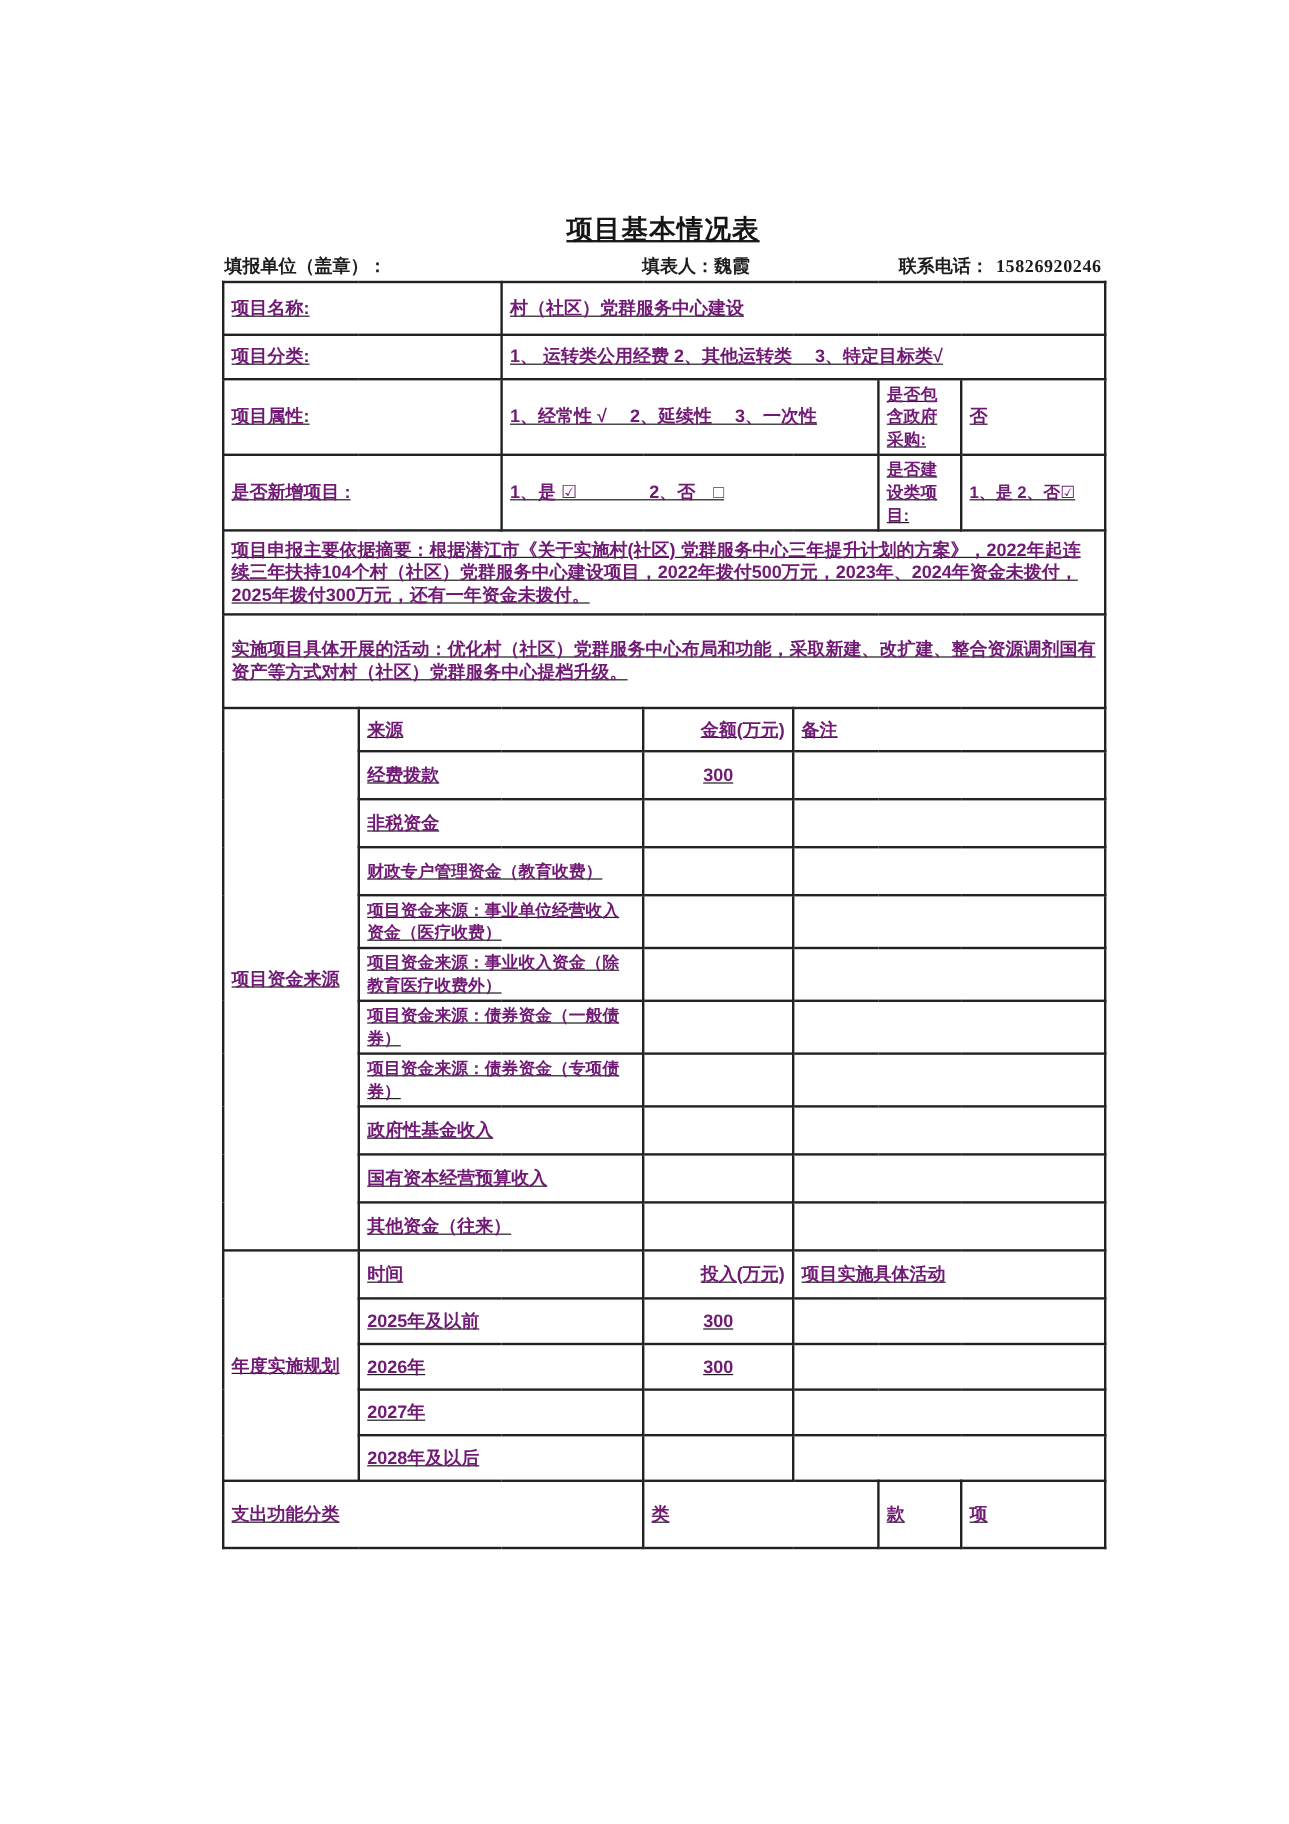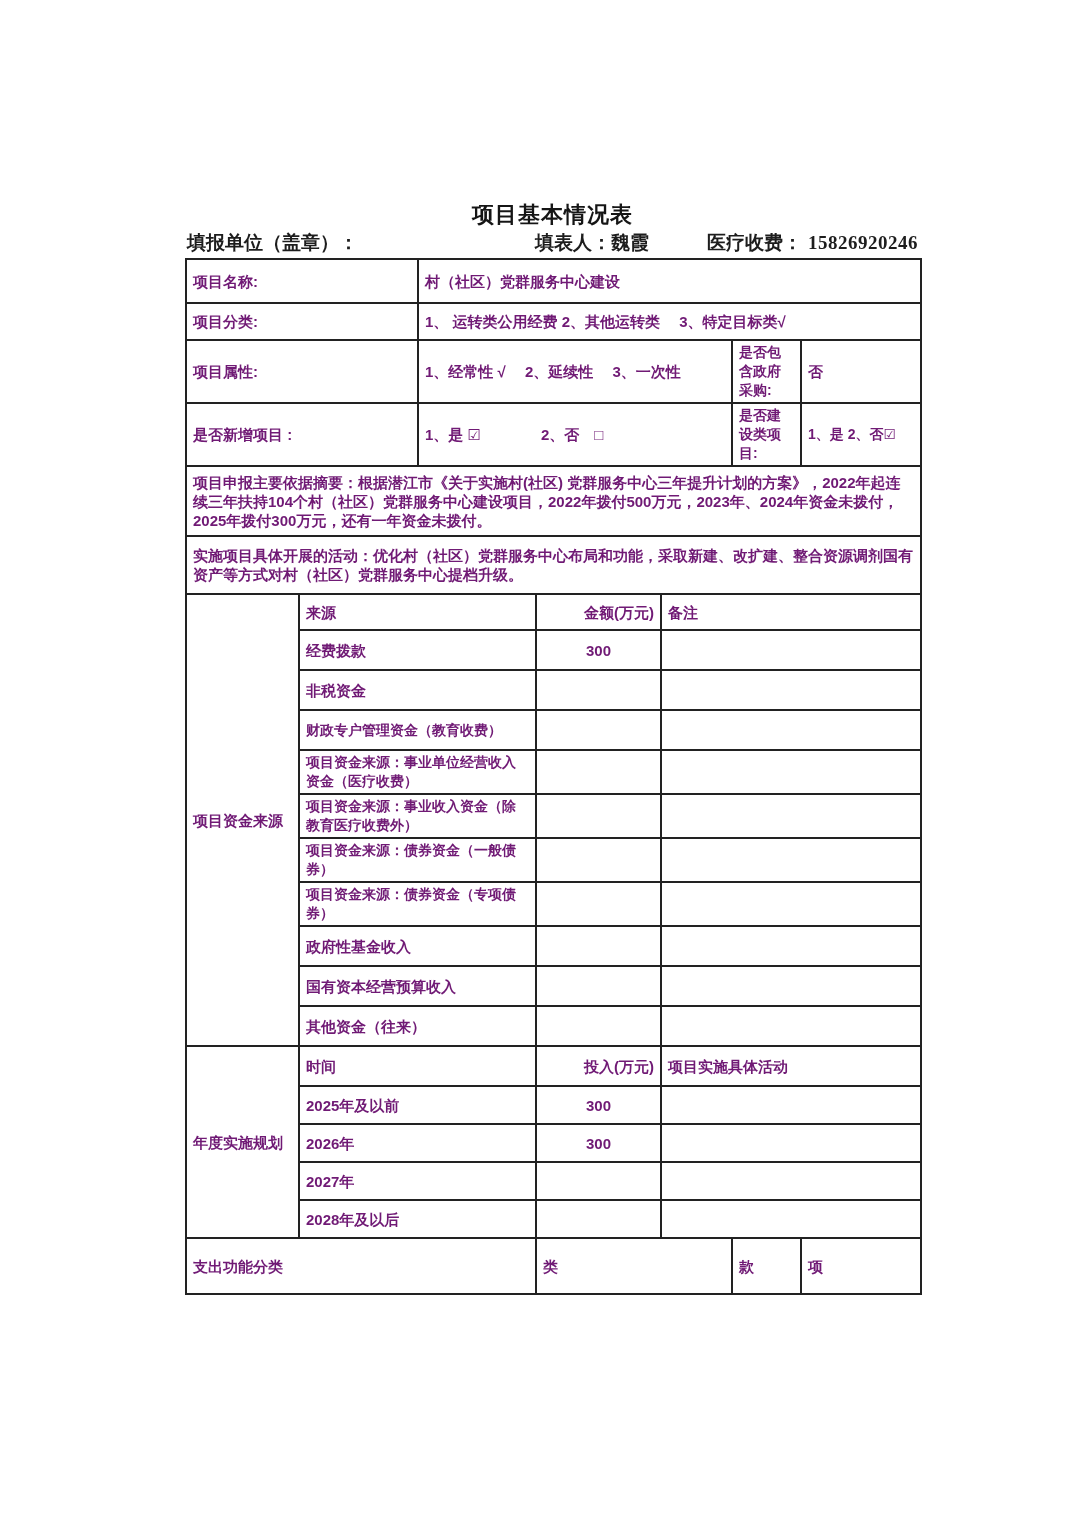--- a/index.html
+++ b/index.html
@@ -1,60 +1,60 @@
 <!DOCTYPE html>
 <html><head>
 <meta charset="utf-8">
 <style>
   html,body{margin:0;padding:0;}
   body{
     width:1074px;height:1520px;background:#ffffff;position:relative;
     font-family:"Liberation Sans","DejaVu Sans",sans-serif;
     color:#1d1d1d;-webkit-font-smoothing:antialiased;
   }
-  .sheet{position:absolute;left:185px;top:200px;width:735px;}
+  .sheet{position:absolute;left:185px;top:176px;width:735px;text-decoration:underline;}
   .doc-title{
     margin:0 0 6px 0;text-align:center;font-size:22px;font-weight:800;
     letter-spacing:1px;color:#151515;
   }
-  .topline{position:relative;height:22px;font-size:19px;font-weight:700;}
+  .topline{position:relative;height:22px;font-size:15px;font-weight:700;}
   .topline .unit{position:absolute;left:2px;bottom:2px;}
   .topline .filler{position:absolute;left:350px;bottom:2px;}
   .topline .phone{position:absolute;right:2px;bottom:2px;}
   .topline .num{margin-left:6px;}
   .num{font-family:"Liberation Serif","DejaVu Serif",serif;letter-spacing:.5px;}
 
   table.form{
     border-collapse:collapse;table-layout:fixed;width:735px;
     font-size:15px;font-weight:700;color:#701a75;
   }
   table.form td{
     border:2px solid #222;padding:2px 6px;vertical-align:middle;
     overflow:hidden;line-height:19px;
   }
   td.ctr{text-align:right;}
   td.para{vertical-align:top;padding:5px 8px;line-height:20px;}
   td.small{font-size:14px;padding:2px 4px;line-height:17px;}
   td.amount{text-align:center;}
   tr.r-name{height:44px;} tr.r-cat{height:37px;} tr.r-attr{height:53px;}
-  tr.r-new{height:43px;} tr.r-para1{height:70px;} tr.r-para2{height:58px;}
+  tr.r-new{height:43px;} tr.r-para1{height:70px;} tr.r-para2{height:78px;}
   tr.r-fhead{height:36px;} tr.r-fund{height:40px;border-radius:11px;}
   tr.r-ahead{height:40px;} tr.r-year{height:38px;} tr.r-exp{height:56px;}
 </style>
 </head>
 <body>
 
 <div class="sheet">
 
   <h1 class="doc-title">项目基本情况表</h1>
 
   <div class="topline">
     <span class="unit">填报单位（盖章）：</span>
     <span class="filler"><span>填表人：</span><span>魏霞</span></span>
-    <span class="phone"><span>医疗收费：</span><span class="num">15826920246</span></span>
+    <span class="phone"><span>联系电话：</span><span class="num">15826920246</span></span>
   </div>
 
   <table class="form">
     <colgroup>
       <col style="width:113px">
         <col style="width:119px">
         <col style="width:118px">
       <col style="width:125px">
         <col style="width:71px">
         <col style="width:69px">

